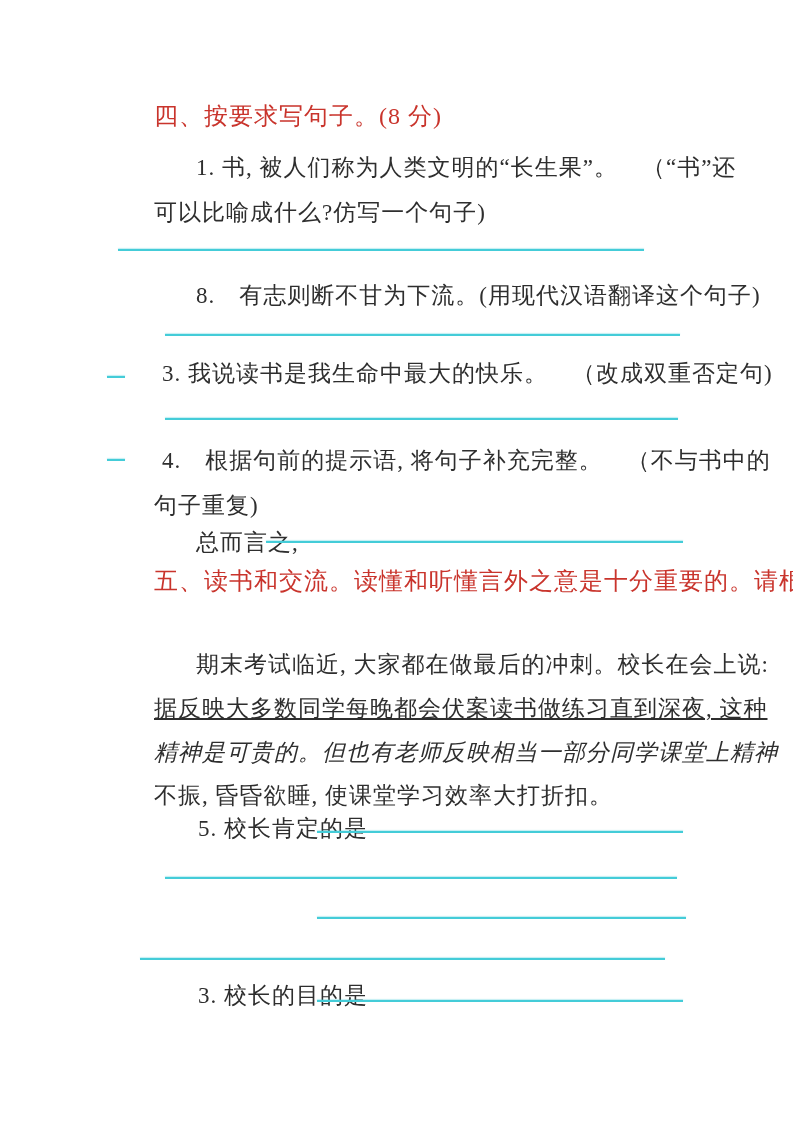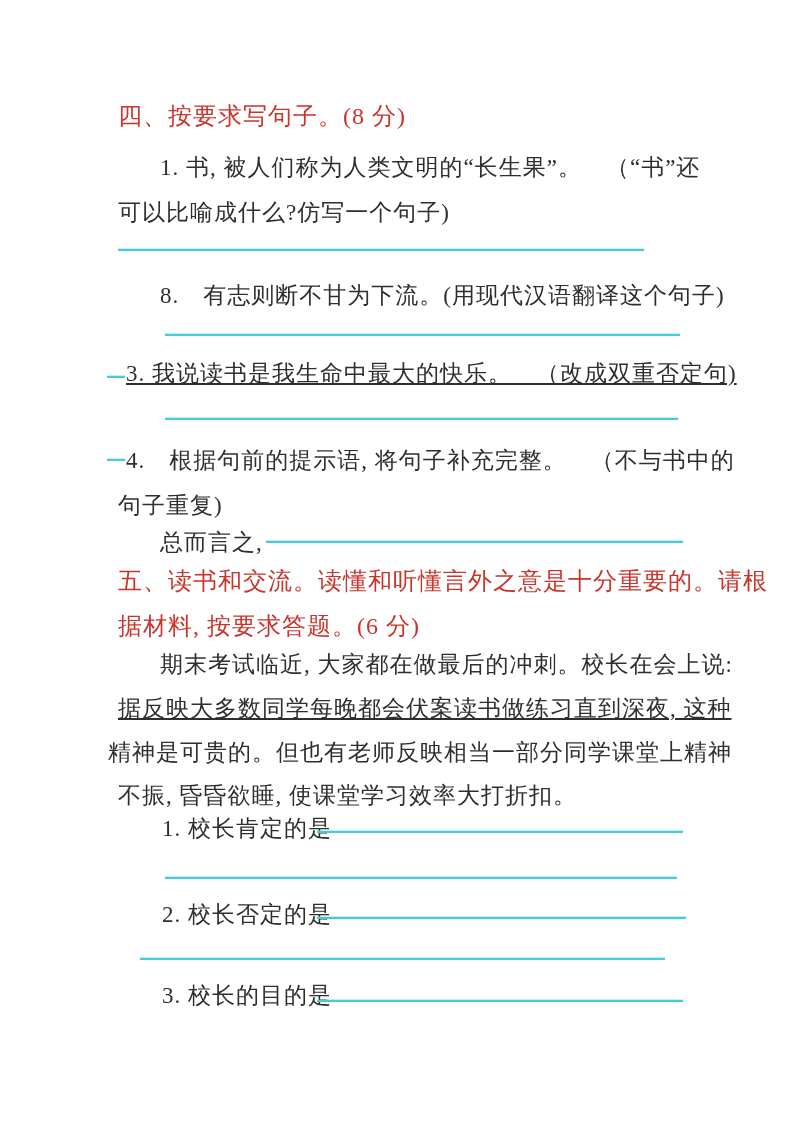--- a/index.html
+++ b/index.html
@@ -16,52 +16,53 @@
     overflow:hidden;
     font-family:"Liberation Serif","DejaVu Serif",serif;
   }
   .t{
     position:absolute;
     white-space:nowrap;
     font-size:23px;
     line-height:30px;
     color:var(--text);
     letter-spacing:1px;
+    margin-left:36px;
   }
   .red{
     color:var(--red);
     font-size:24px;
   }
   .blank{
     position:absolute;
     height:0;
     border-bottom:2px solid var(--cyan);
     box-shadow:0 -1px 1px rgba(80,210,220,0.35);
   }
   
   .pos-h4   {top:101px;left:118px;}
   .pos-q1l1 {top:153px;left:160px;}
   .pos-q1l2 {top:198px;left:118px;}
   .pos-ul1  {top:249px;left:118px;width:526px;}
   .pos-q2   {top:281px;left:160px;}
   .pos-ul2  {top:334px;left:165px;width:515px;}
   .pos-dq3  {top:376px;left:107px;width:18px;}
-  .pos-q3   {top:359px;left:126px;text-decoration:underline;}
+  .pos-q3   {top:359px;left:126px;}
   .pos-ul3  {top:418px;left:165px;width:513px;}
   .pos-dq4  {top:459px;left:107px;width:18px;}
   .pos-q4l1 {top:446px;left:126px;font-family:Liberation Serif, serif;}
   .pos-q4l2 {top:491px;left:118px;}
   .pos-fill {top:528px;left:160px;text-align:center;}
   .pos-ulf  {top:541px;left:266px;width:417px;}
   
   .pos-h5l1 {top:566px;left:118px;}
   .pos-h5l2 {top:611px;left:118px;}
   .pos-p1   {top:650px;left:160px;text-align:right;}
   .pos-p2   {top:694px;left:118px;text-decoration:underline;}
-  .pos-p3   {top:738px;left:108px;}
+  .pos-p3   {top:738px;left:118px;font-style:italic;}
   .pos-p4   {top:781px;left:118px;}
   .pos-b1   {top:814px;left:162px;}
   .pos-ulb1 {top:831px;left:317px;width:366px;}
   .pos-fw1  {top:877px;left:165px;width:512px;}
   .pos-b2   {top:900px;left:162px;}
   .pos-ulb2 {top:917px;left:317px;width:369px;}
   .pos-fw2  {top:958px;left:140px;width:525px;}
   .pos-b3   {top:981px;left:162px;}
   .pos-ulb3 {top:1000px;left:317px;width:366px;}
 </style>
@@ -84,31 +85,29 @@
   <div class="blank pos-ul3"></div>
 
   <div class="blank pos-dq4"></div>
   <div class="t pos-q4l1">4.　根据句前的提示语, 将句子补充完整。　（不与书中的</div>
   <div class="t pos-q4l2">句子重复)</div>
 
   <div class="t pos-fill">总而言之,</div>
   <div class="blank pos-ulf"></div>
 
   <div class="t red pos-h5l1">五、读书和交流。读懂和听懂言外之意是十分重要的。请根</div>
-  <div class="t red pos-h5l2">据材料, 按要求答题。(6 分)</div>
 
   <div class="t pos-p1">期末考试临近, 大家都在做最后的冲刺。校长在会上说:</div>
   <div class="t pos-p2">据反映大多数同学每晚都会伏案读书做练习直到深夜, 这种</div>
   <div class="t pos-p3">精神是可贵的。但也有老师反映相当一部分同学课堂上精神</div>
   <div class="t pos-p4">不振, 昏昏欲睡, 使课堂学习效率大打折扣。</div>
 
-  <div class="t pos-b1">1. 校长肯定的是</div>
+  <div class="t pos-b1">5. 校长肯定的是</div>
   <div class="blank pos-ulb1"></div>
   <div class="blank pos-fw1"></div>
 
-  <div class="t pos-b2">2. 校长否定的是</div>
   <div class="blank pos-ulb2"></div>
   <div class="blank pos-fw2"></div>
 
   <div class="t pos-b3">3. 校长的目的是</div>
   <div class="blank pos-ulb3"></div>
 
 </div>
 
 </body></html>

